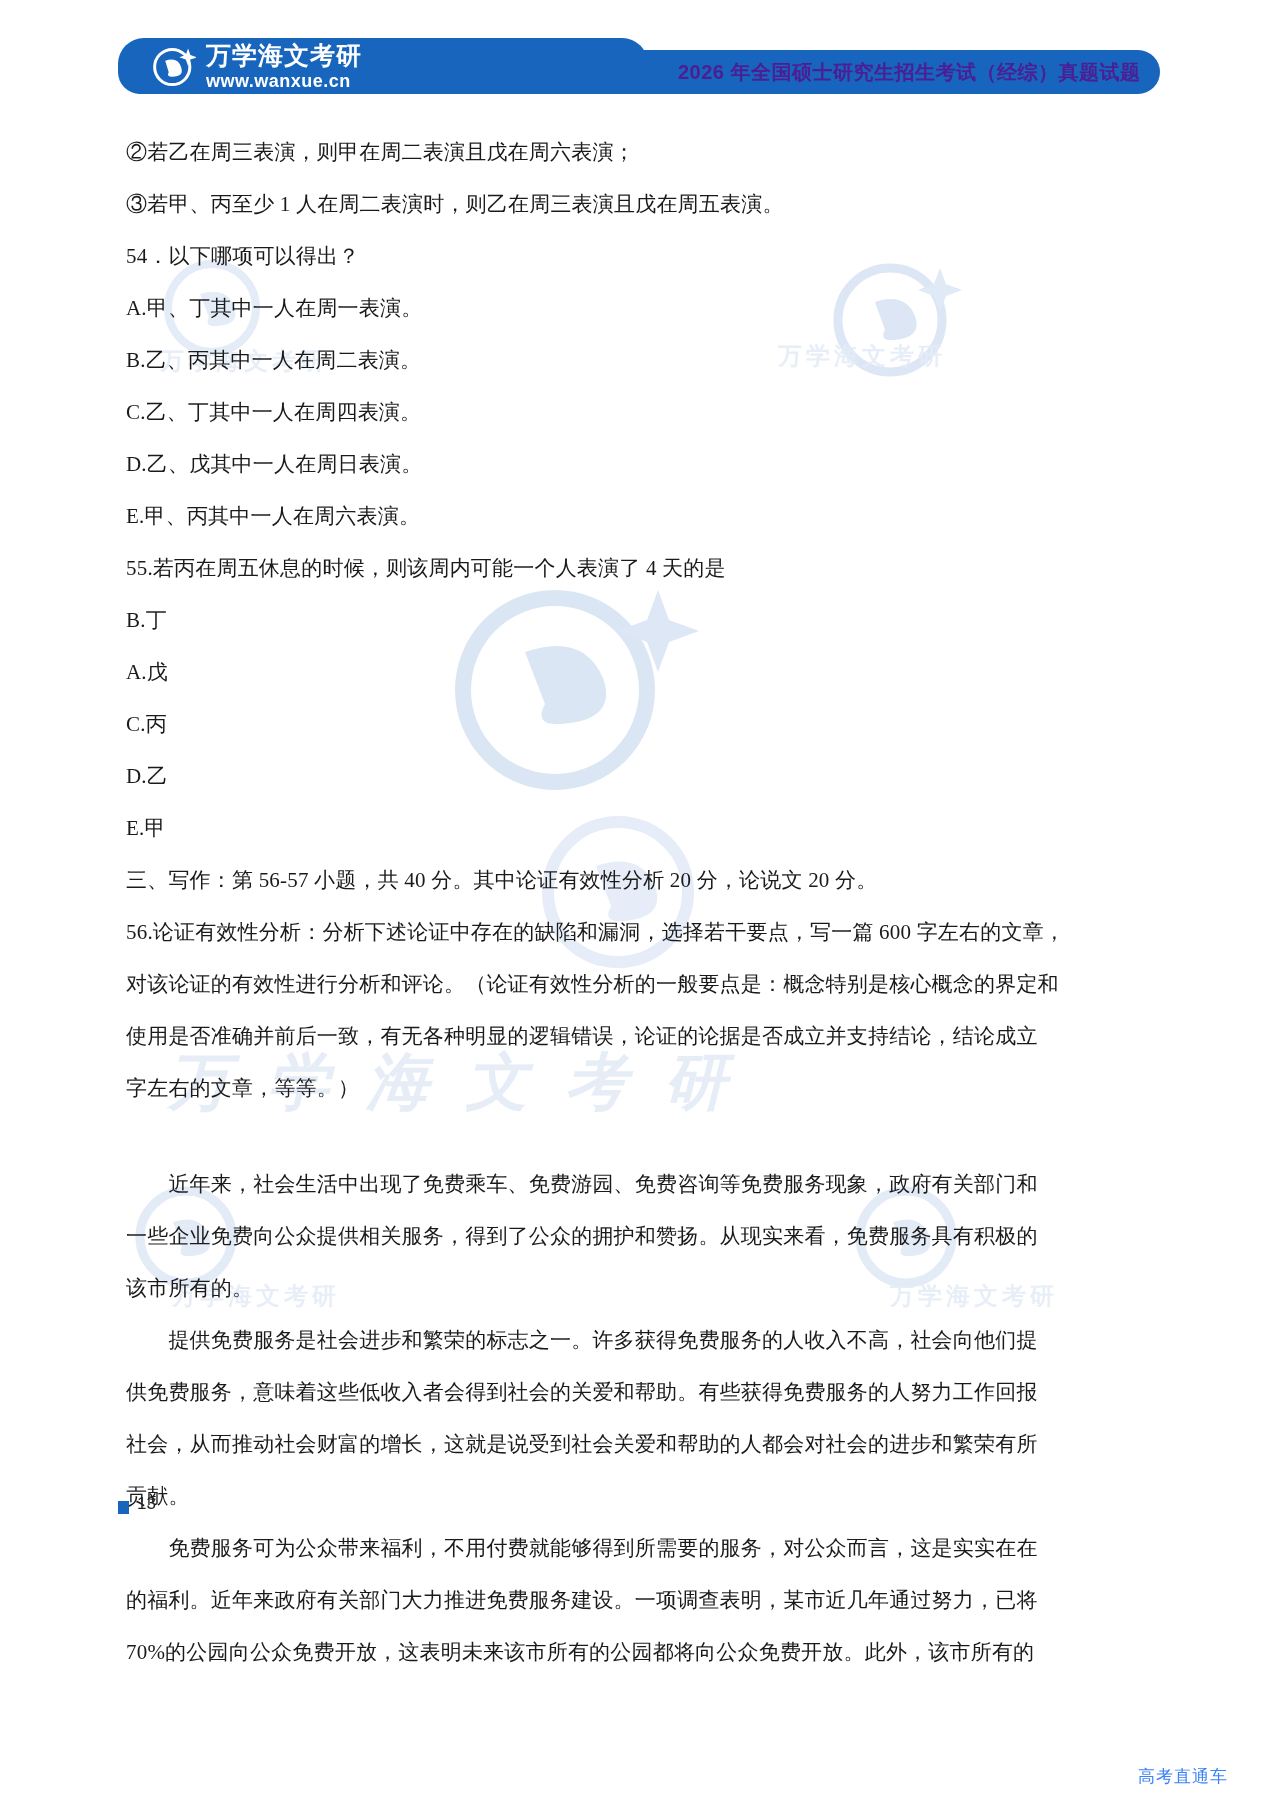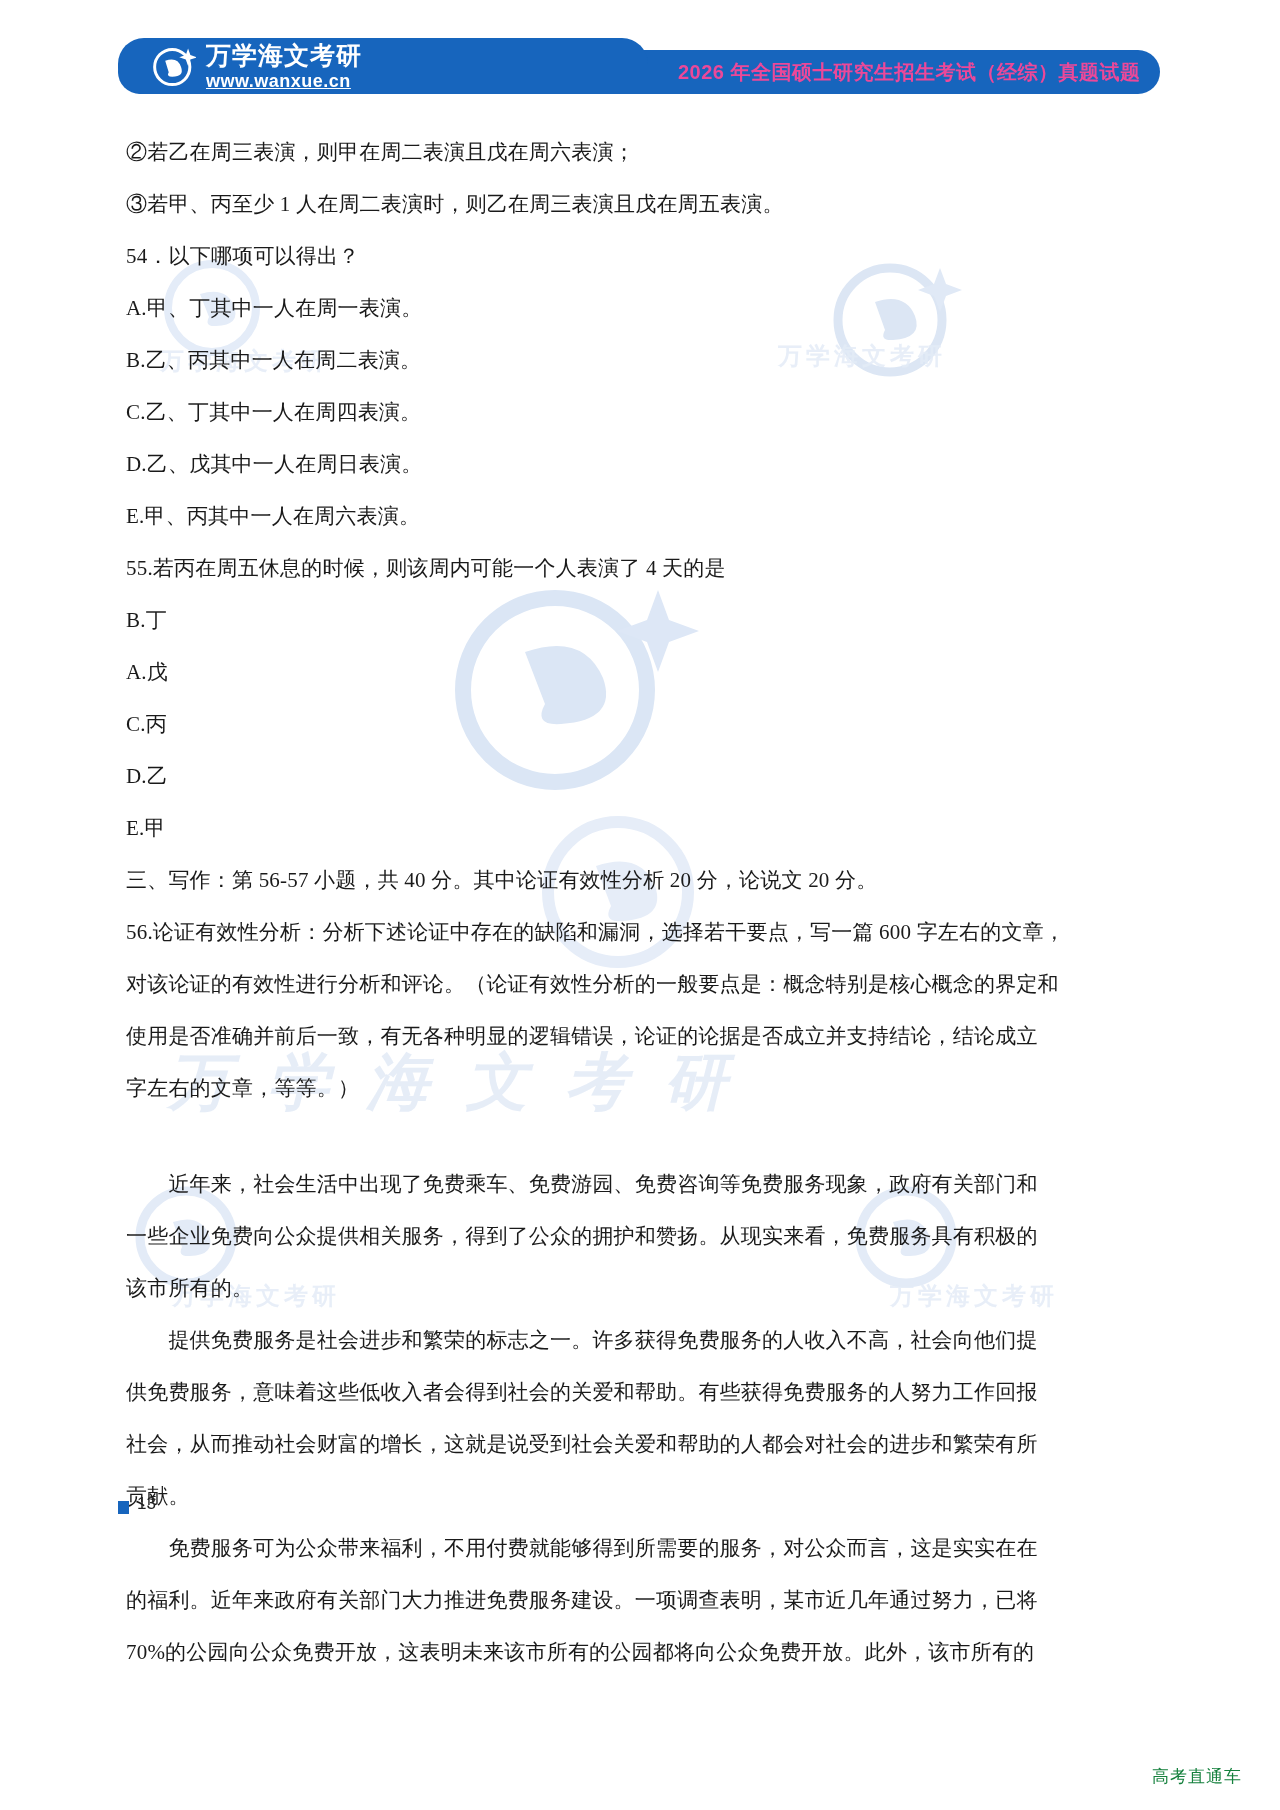--- a/index.html
+++ b/index.html
@@ -99,29 +99,28 @@
     letter-spacing: 1px;
     display: block;
   }
   .brand-url {
     font-family: "Liberation Sans", sans-serif;
     font-weight: 700;
     font-size: 18px;
     letter-spacing: .5px;
     display: block;
     margin-top: 4px;
-    text-decoration: underline;
   }
   .header-title {
     position: absolute;
     left: 560px;
     top: 12px;
     height: 44px;
     line-height: 44px;
-    color: #ec4899;
+    color: #4c1d95;
     font-family: "Liberation Sans", sans-serif;
     font-weight: 700;
     font-size: 20px;
     letter-spacing: .5px;
     white-space: nowrap;
     z-index: 4;
   }
 
   
   .content {
@@ -162,25 +161,25 @@
     background: #1765bd;
     display: inline-block;
   }
   .footer-num {
     font-family: "Liberation Sans", sans-serif;
     font-size: 17px;
     color: #222;
   }
   .footer-credit {
     position: absolute;
-    right: 38px;
+    right: 52px;
     bottom: 22px;
     font-family: "Liberation Sans", sans-serif;
     font-size: 17px;
-    color: #15803d;
+    color: #3b82f6;
     letter-spacing: 1px;
     z-index: 3;
   }
 </style>
 </head>
 <body>
 
 <div class="page">
 
   <div class="wm-layer">

